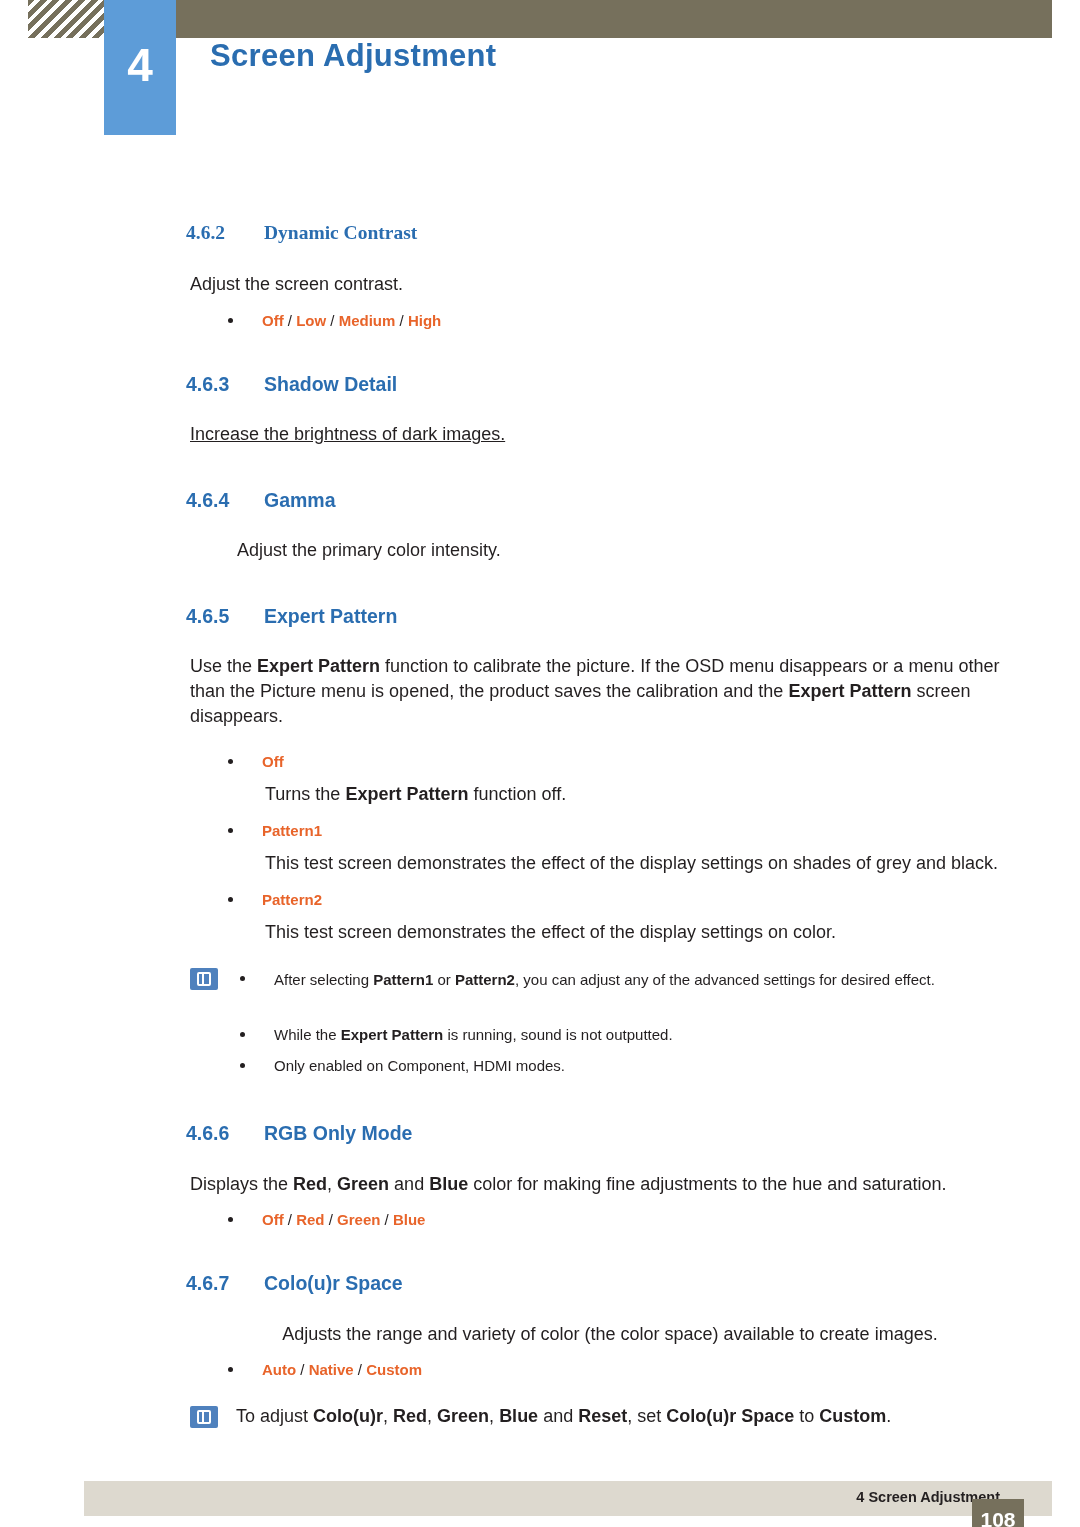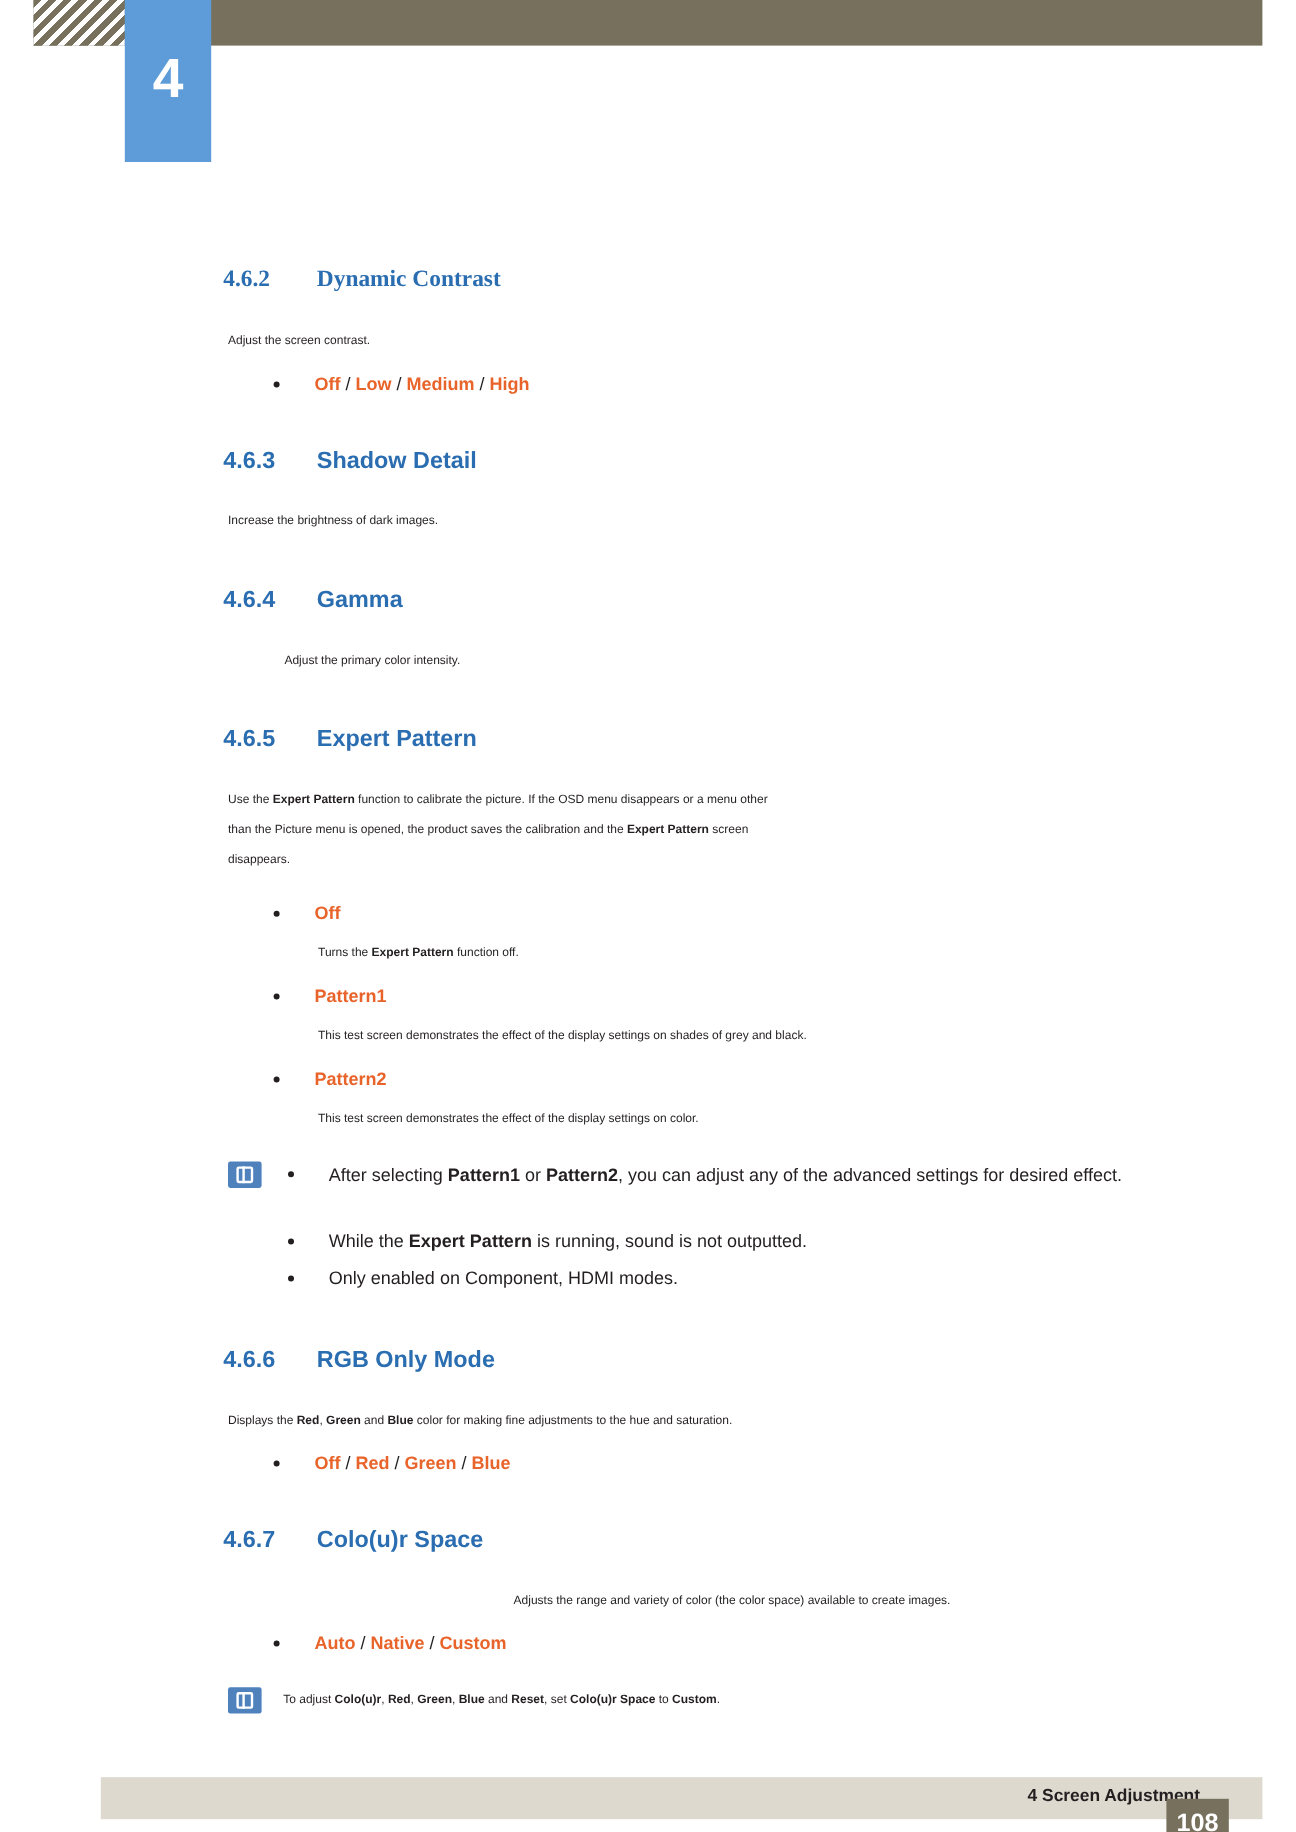--- a/index.html
+++ b/index.html
@@ -80,21 +80,21 @@
     color: #2a6db0;
     white-space: nowrap;
   }
   .h2 .num {
     display: inline-block;
     width: 78px;
   }
 
   .para {
     position: absolute;
-    font-size: 10px;
+    font-size: 18px;
     color: #231f20;
     line-height: 25px;
   }
 
   .bullet-row {
     position: absolute;
     font-size: 15px;
     line-height: 22px;
   }
   .dot {
@@ -189,39 +189,40 @@
     margin-top: 22px;
   }
 </style>
 </head>
 <body>
 
 <div class="header">
   <div class="header-bar"></div>
   <div class="hatch"></div>
   <div class="chapter-badge">4</div>
+  <div class="chapter-title">Screen Adjustment</div>
 </div>
 
 <div class="content">
 
   <div class="h2" style="left:186px; top:222px;font-family:Liberation Serif, serif;">
     <span class="num">4.6.2</span><span>Dynamic Contrast</span>
   </div>
   <div class="para" style="left:190px; top:272px;">Adjust the screen contrast.</div>
   <div class="bullet-row" style="left:228px; top:310px; width:700px;">
     <span class="dot"></span>
     <span class="bullet-text">
       <span class="opt">Off</span><span class="sep"> / </span><span class="opt">Low</span><span class="sep"> / </span><span class="opt">Medium</span><span class="sep"> / </span><span class="opt">High</span>
     </span>
   </div>
 
   <div class="h2" style="left:186px; top:373px;">
     <span class="num">4.6.3</span><span>Shadow Detail</span>
   </div>
-  <div class="para" style="left:190px; top:422px;">Increase the brightness of dark images.</div>
+  <div class="para" style="left:190px; top:422px;text-decoration:underline;">Increase the brightness of dark images.</div>
 
   <div class="h2" style="left:186px; top:489px;">
     <span class="num">4.6.4</span><span>Gamma</span>
   </div>
   <div class="para" style="left:190px; top:538px;margin-left:47px;">Adjust the primary color intensity.</div>
 
   <div class="h2" style="left:186px; top:605px;">
     <span class="num">4.6.5</span><span>Expert Pattern</span>
   </div>
 

